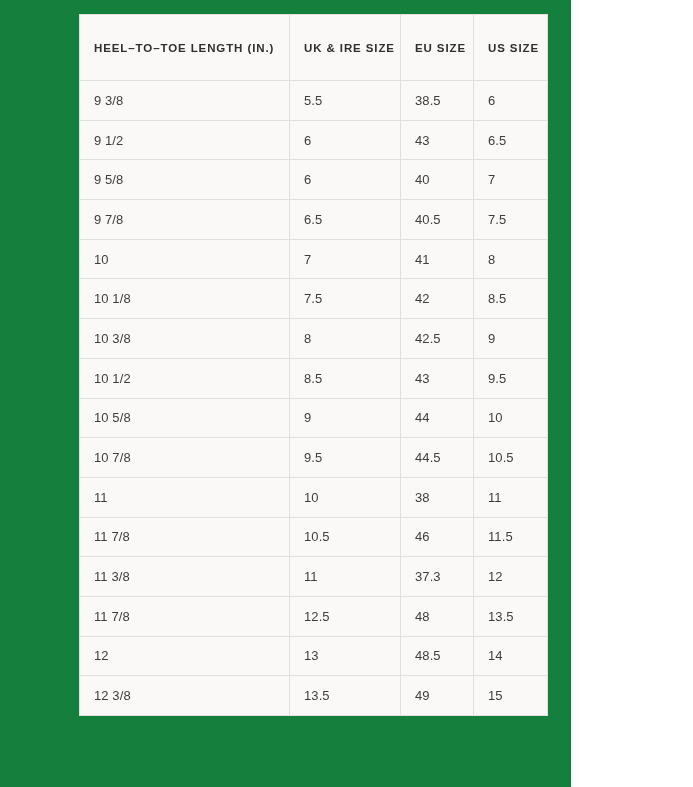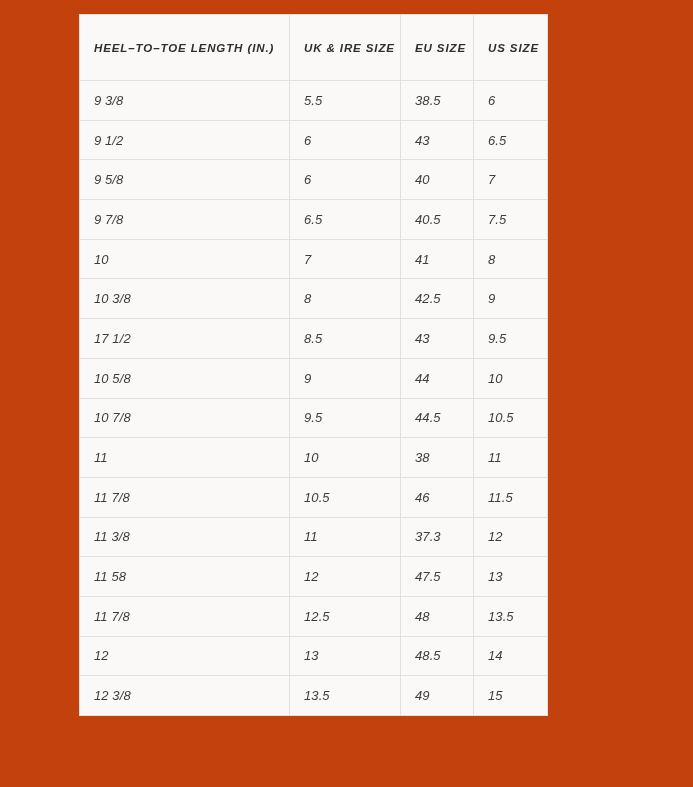--- a/index.html
+++ b/index.html
@@ -10,24 +10,23 @@
   body {
     width: 693px;
     height: 787px;
     overflow: hidden;
     font-family: "Liberation Sans", sans-serif;
     -webkit-font-smoothing: antialiased;
   }
 
   .page {
     position: relative;
-    width: 693px;
+    width: 571px;
     height: 787px;
-    background: #c2410c;
-    font-style: italic;
+    background: #15803d;
   }
 
   .size-chart-wrap {
     position: absolute;
     left: 79px;
     top: 14px;
     width: 468px;
   }
 
   table.size-chart {
@@ -116,27 +115,33 @@
           <td>40.5</td>
           <td>7.5</td>
         </tr>
         <tr>
           <td>10</td>
           <td>7</td>
           <td>41</td>
           <td>8</td>
         </tr>
         <tr>
+          <td>10 1/8</td>
+          <td>7.5</td>
+          <td>42</td>
+          <td>8.5</td>
+        </tr>
+        <tr>
           <td>10 3/8</td>
           <td>8</td>
           <td>42.5</td>
           <td>9</td>
         </tr>
         <tr>
-          <td>17 1/2</td>
+          <td>10 1/2</td>
           <td>8.5</td>
           <td>43</td>
           <td>9.5</td>
         </tr>
         <tr>
           <td>10 5/8</td>
           <td>9</td>
           <td>44</td>
           <td>10</td>
         </tr>
@@ -158,26 +163,20 @@
           <td>46</td>
           <td>11.5</td>
         </tr>
         <tr>
           <td>11 3/8</td>
           <td>11</td>
           <td>37.3</td>
           <td>12</td>
         </tr>
         <tr>
-          <td>11 58</td>
-          <td>12</td>
-          <td>47.5</td>
-          <td>13</td>
-        </tr>
-        <tr>
           <td>11 7/8</td>
           <td>12.5</td>
           <td>48</td>
           <td>13.5</td>
         </tr>
         <tr>
           <td>12</td>
           <td>13</td>
           <td>48.5</td>
           <td>14</td>

